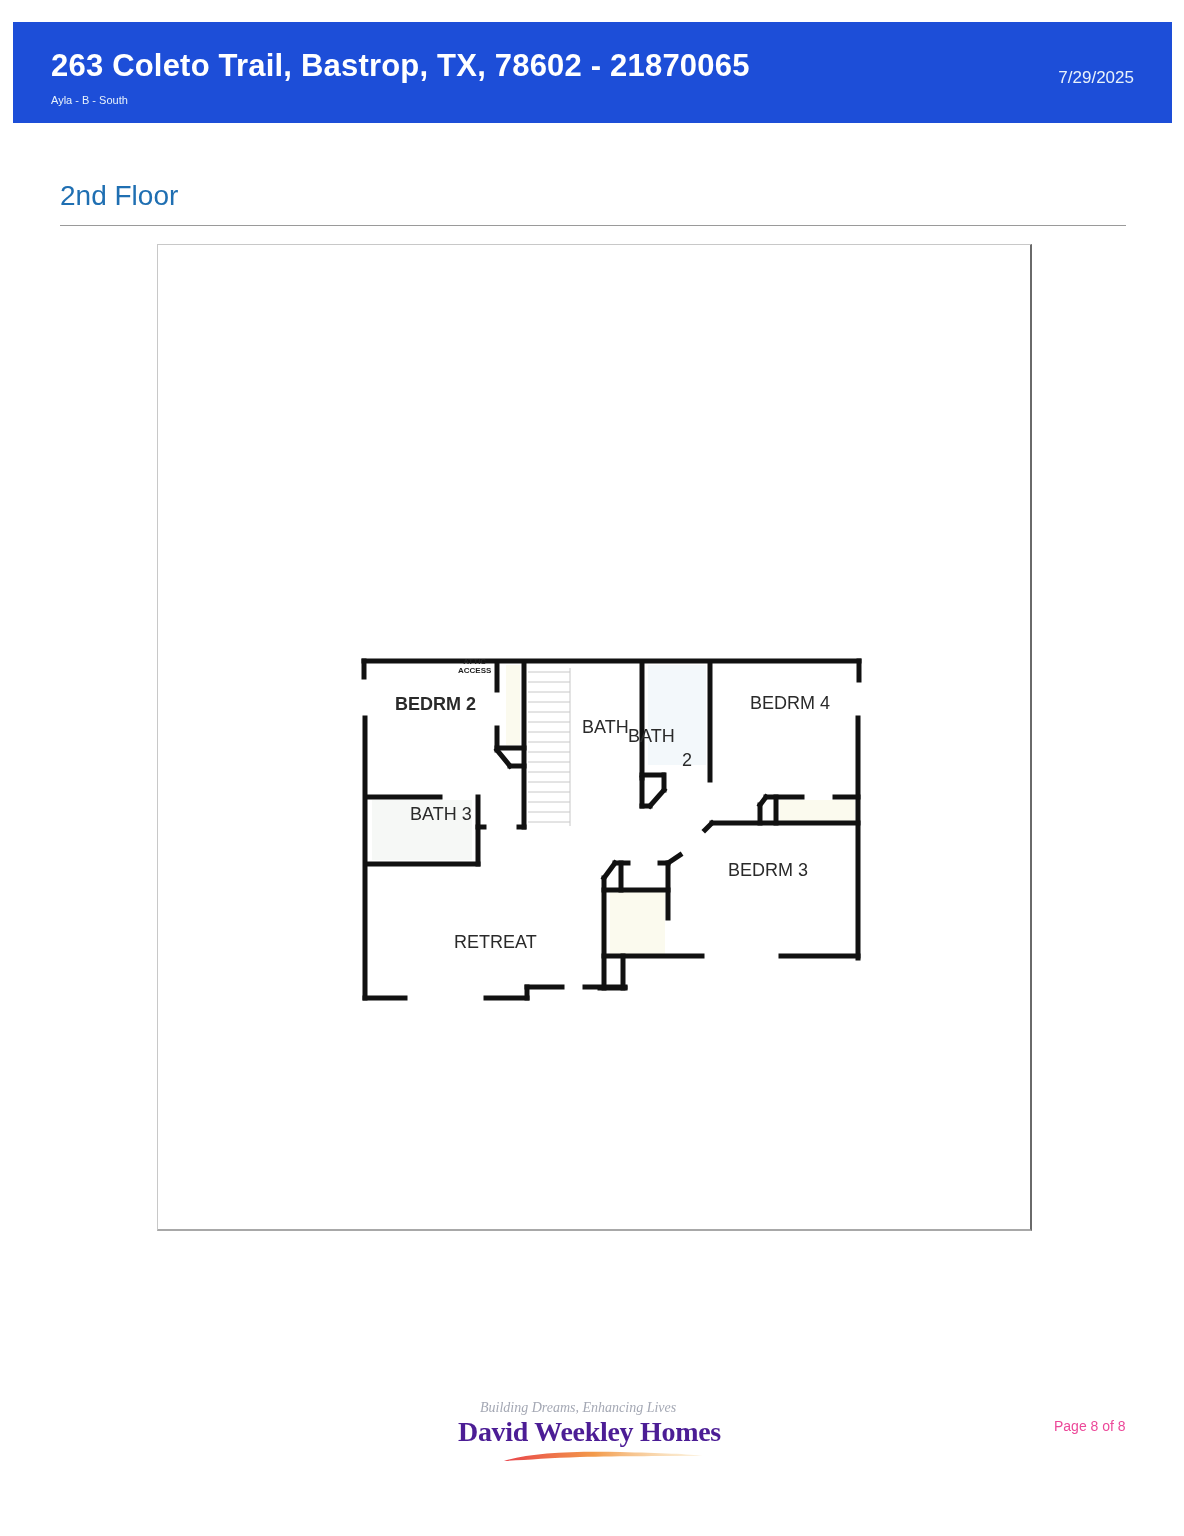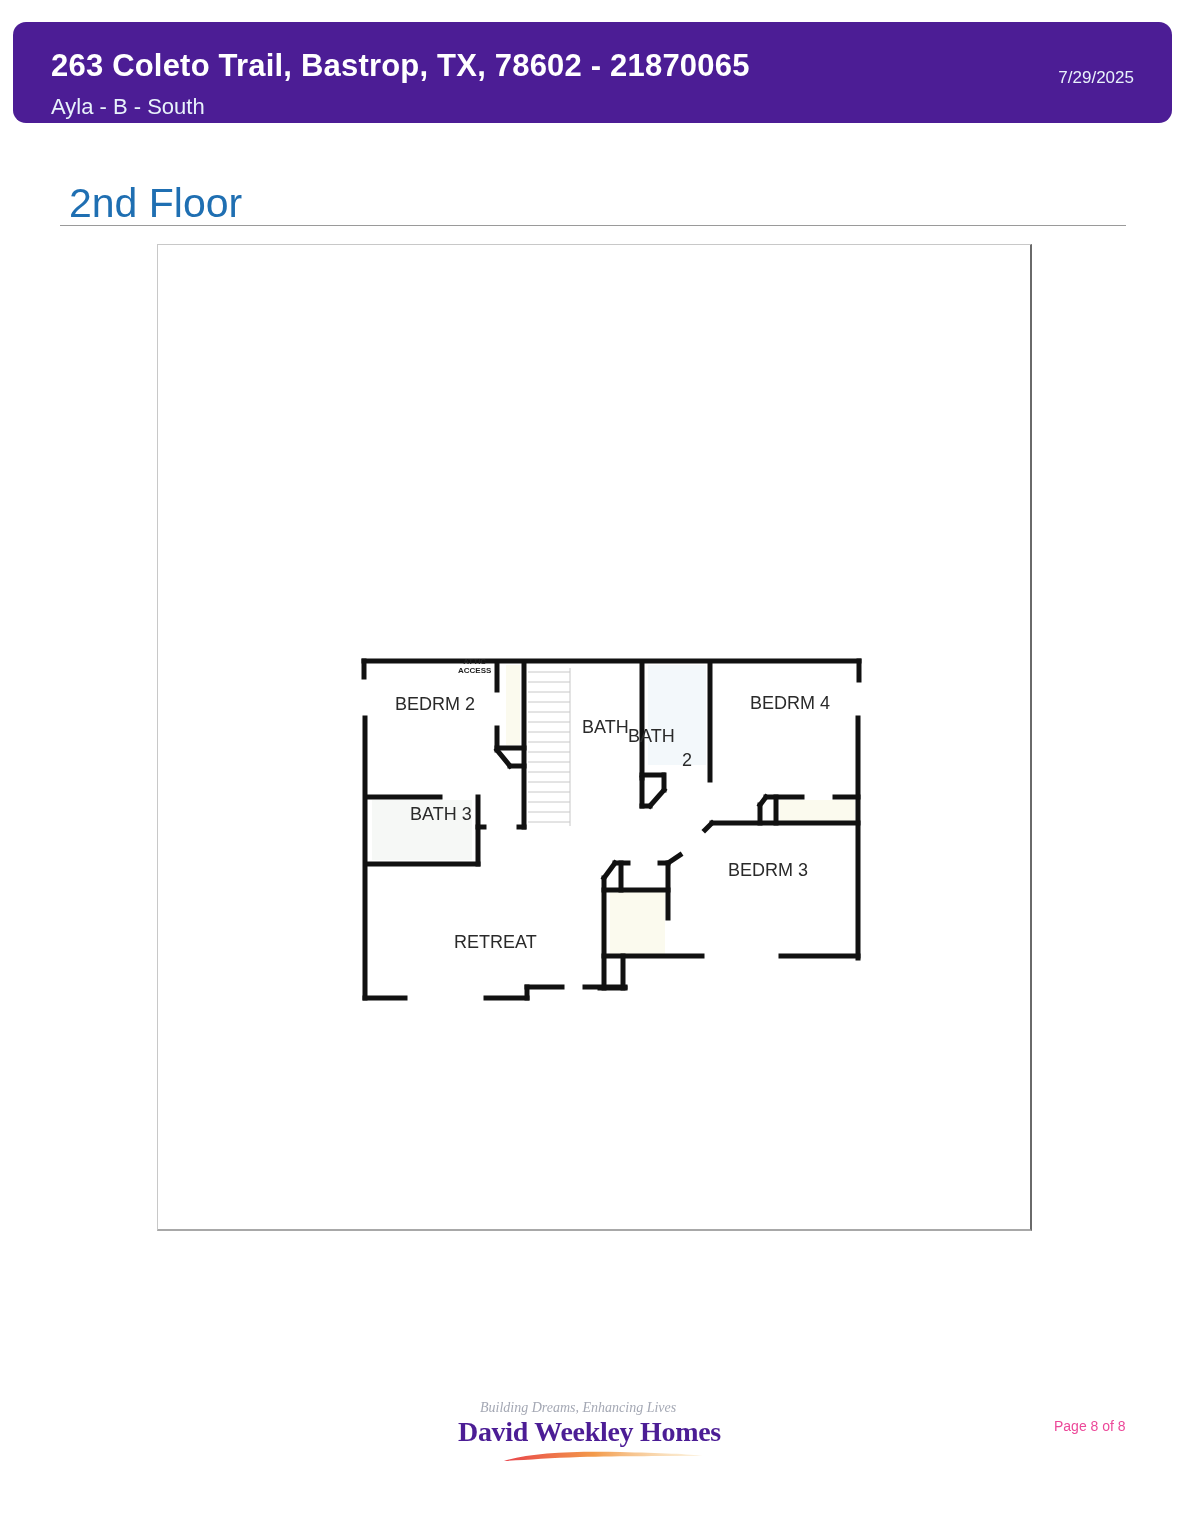--- a/index.html
+++ b/index.html
@@ -1,40 +1,39 @@
 <!DOCTYPE html>
 <html><head>
   <meta charset="utf-8">
   <style>
     * { box-sizing: border-box; margin: 0; padding: 0; }
     html, body { width: 1184px; height: 1536px; background: #ffffff; overflow: hidden; }
     body { position: relative; font-family: "Liberation Sans", sans-serif; color: #222; }
 
     .header-band {
       position: absolute; left: 13px; top: 22px; width: 1159px; height: 101px;
-      background: #4c1d95;
-      border-radius: 13px;
+      background: #1d4ed8;
     }
     .header-title {
       position: absolute; left: 38px; top: 26px;
       font-size: 31px; font-weight: bold; color: #ffffff; letter-spacing: 0.2px;
       white-space: nowrap;
     }
     .header-subtitle {
       position: absolute; left: 38px; top: 72px;
-      font-size: 22px; color: #e8f2fb; white-space: nowrap;
+      font-size: 11px; color: #e8f2fb; white-space: nowrap;
     }
     .header-date {
       position: absolute; right: 38px; top: 46px;
       font-size: 17px; color: #e8f2fb; white-space: nowrap;
     }
 
     .section-title {
       position: absolute; left: 60px; top: 180px;
-      font-size: 41px; color: #1f6fb2; white-space: nowrap; margin-left: 9px;
+      font-size: 28px; color: #1f6fb2; white-space: nowrap;
     }
     .section-rule {
       position: absolute; left: 60px; top: 225px; width: 1066px; height: 1px;
       background: #9a9a9a;
     }
 
     .plan-frame {
       position: absolute; left: 157px; top: 244px; width: 875px; height: 987px;
       border-top: 1px solid #c8c8c8; border-left: 1px solid #c8c8c8;
       border-right: 2px solid #6a6a6a; border-bottom: 2px solid #a8a8a8;
@@ -172,21 +171,21 @@
     <line x1="600" y1="988" x2="625" y2="988"></line>
 
     <line x1="781" y1="956" x2="858" y2="956"></line>
   </g>
 </svg>
 
 <div class="small-label" style="left:458px; top:657px;">
   <div>ATTIC</div>
   <div>ACCESS</div>
 </div>
-<div class="room-label" style="left:395px; top:694px;">BEDRM 2</div>
+<div class="room-label" style="left:395px; top:694px;font-weight:bold;">BEDRM 2</div>
 <div class="room-label" style="left:582px; top:717px;">BATH</div>
 <div class="room-label" style="left:628px; top:726px;">BATH</div>
 <div class="room-label" style="left:682px; top:750px;">2</div>
 <div class="room-label" style="left:750px; top:693px;">BEDRM 4</div>
 <div class="room-label" style="left:410px; top:804px;">BATH 3</div>
 <div class="room-label" style="left:728px; top:860px;">BEDRM 3</div>
 <div class="room-label" style="left:454px; top:932px;">RETREAT</div>
 
 <div class="logo-tagline">Building Dreams, Enhancing Lives</div>
 <div class="logo-name">David Weekley Homes</div>

